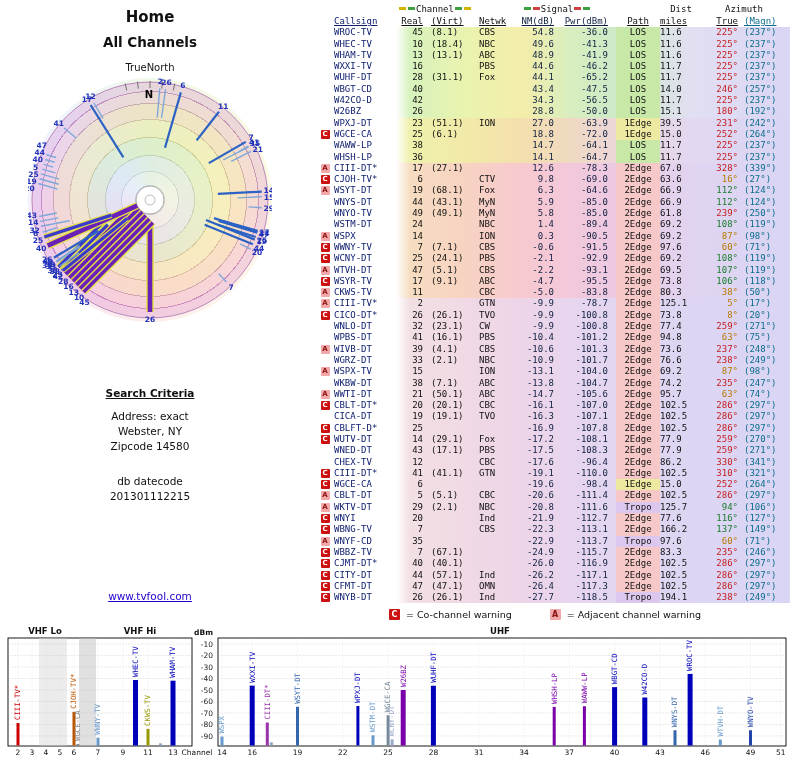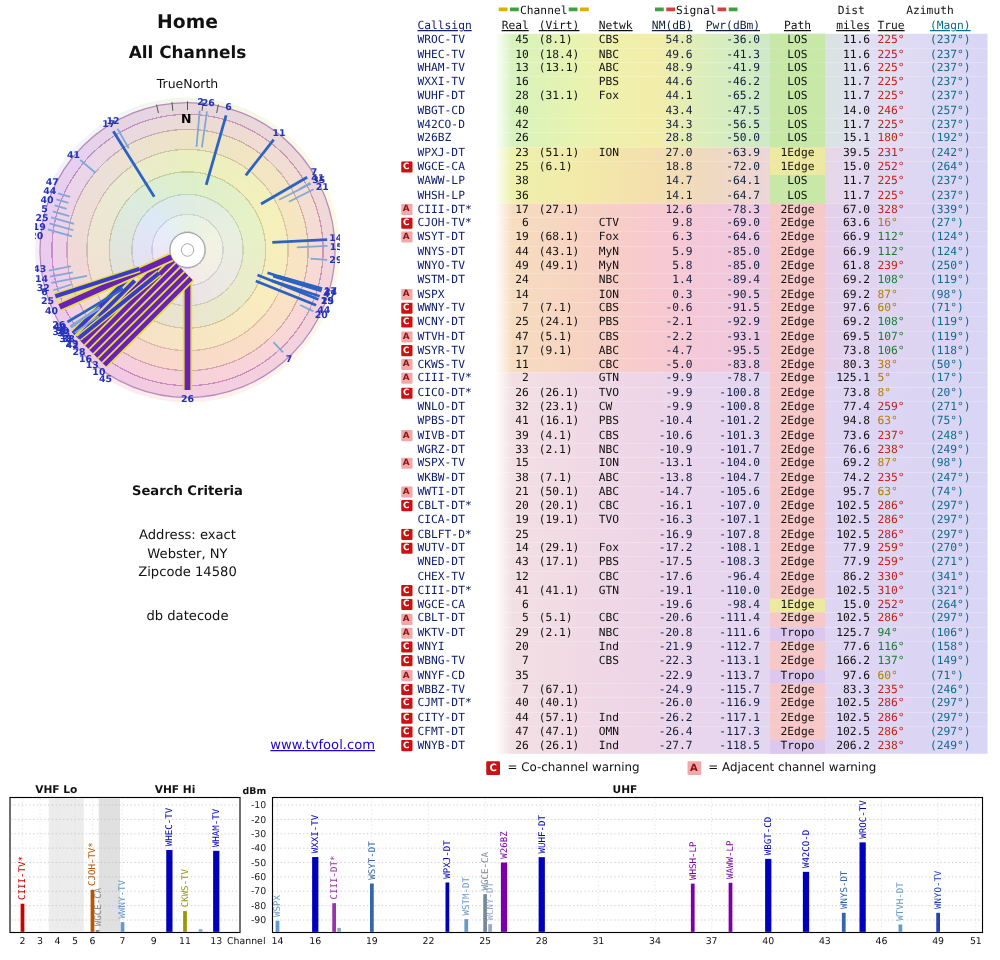--- a/index.html
+++ b/index.html
@@ -15,38 +15,38 @@
   .radar-disc{border-radius:50%;background:radial-gradient(circle 122px at 50% 50%,
     #ffffff 0 14px,#ccd6e2 14px 15px,#f3f7fa 15px 28px,#ccd6e2 28px 29px,
     #e9f1f7 29px 44px,#c2d4c2 44px 45px,#e7f4da 45px 62px,#cccc99 62px 63px,
     #f8f3cd 63px 80px,#d8bfa8 80px 81px,#fae6d3 81px 96px,#cda3b5 96px 97px,
     #f8dbe7 97px 108px,#c585c5 108px 109px,#f2d5ef 109px 118px,#ffffff 118px 122px)}
   .radar-sectors{border-radius:50%;opacity:.4;background:conic-gradient(from 0deg,
     rgba(180,220,140,.5) 0deg,rgba(230,230,120,.5) 70deg,rgba(250,200,120,.4) 120deg,
     rgba(240,160,170,.5) 200deg,rgba(210,160,230,.5) 260deg,rgba(160,190,240,.4) 310deg,
     rgba(180,220,140,.5) 360deg)}
   .search{position:absolute;top:386px;left:0;width:300px;text-align:center;font-size:10.5px;line-height:15px}
-  .sc-head{font-weight:bold;margin-bottom:20px}
+  .sc-head{font-weight:bold;text-decoration:underline;margin-bottom:8px}
   .sgap{height:20px}
-  .link{position:absolute;top:590px;left:0;width:300px;text-align:right;font-size:10.5px;color:#2200cc;text-decoration:underline;cursor:pointer}
+  .link{position:absolute;top:590px;left:0;width:300px;text-align:center;font-size:10.5px;color:#2200cc;text-decoration:underline;cursor:pointer}
 
   
   .table{position:absolute;left:318px;top:4px;width:472px;font-family:"DejaVu Sans Mono",monospace;color:#111}
   .trow{display:grid;grid-template-columns:14px 66px 28px 46px 42px 44px 58px 44px 42px 38px 46px;height:11.3px;line-height:11.3px;font-size:9px}
   .cell{overflow:hidden;white-space:nowrap}
   .c-warn{text-align:center}
   .c-call{padding-left:2px;color:#102070}
   .c-real{text-align:right;padding-right:3px}
   .c-virt{padding-left:5px}
   .c-net{padding-left:7px}
   .c-nm{text-align:right;padding-right:4px;color:#102040}
   .c-pwr{text-align:right;padding-right:8px;color:#102040}
   .c-path{text-align:center}
-  .c-mi{text-align:right;padding-right:6px}
-  .c-az{padding-right:2px}
+  .c-mi{text-align:left;padding-right:6px}
+  .c-az{text-align:right;padding-right:2px}
   .c-mag{padding-left:4px;color:#0c6d8c}
   .thead1{position:relative;height:12px;font-size:9px}
   .gh{position:absolute;top:0;text-align:center;white-space:nowrap}
   .thead2 .cell{text-decoration:underline}
   .d{display:inline-block;width:7px;height:3px;margin:0 1px 2px 1px;vertical-align:middle}
   .dy{background:#d4b400}.dg{background:#3fa03f}.dr{background:#d04040}
   .g1{background:linear-gradient(90deg,#fff 0,#fff 78px,#d7f2bd 92px,#eaf3ae 150px,#f4edaa 205px,#d9eebe 250px,#cde9c8 300px,#e2dff3 375px,#d9d5f4 468px)}
   .g2{background:linear-gradient(90deg,#fff 0,#fff 78px,#eef0ac 92px,#f2e9a8 150px,#f4dfae 205px,#efd9c0 250px,#ecd6d9 300px,#e2d8f1 375px,#d9d5f4 468px)}
   .g3{background:linear-gradient(90deg,#fff 0,#fff 78px,#f6ddc0 92px,#f7d2c2 150px,#f7c9cf 205px,#f3c8da 250px,#eccae2 300px,#e0d4f1 375px,#d9d5f4 468px)}
   .g4{background:linear-gradient(90deg,#fff 0,#fff 78px,#f2dfe3 92px,#f0d9e5 150px,#edd5e8 205px,#e8d5ee 250px,#e2d6f1 300px,#ddd5f3 375px,#d9d5f4 468px)}
@@ -199,20 +199,21 @@
       </svg>
   </div>
 
   <div class="search">
     <div class="sc-head">Search Criteria</div>
     <div>Address: exact</div>
     <div>Webster, NY</div>
     <div>Zipcode 14580</div>
     <div class="sgap"></div>
     <div>db datecode</div>
+    <div>201301112215</div>
   </div>
 
   <a class="link">www.tvfool.com</a>
 
   <div class="table">
     <div class="thead1">
       <span class="gh" style="left:80px;width:74px"><i class="d dy"></i><i class="d dg"></i><span>Channel</span><i class="d dg"></i><i class="d dy"></i></span>
       <span class="gh" style="left:188px;width:102px"><i class="d dg"></i><i class="d dr"></i><span>Signal</span><i class="d dr"></i><i class="d dg"></i></span>
       <span class="gh" style="left:342px;width:42px">Dist</span>
       <span class="gh" style="left:384px;width:84px">Azimuth</span>
@@ -794,21 +795,21 @@
           <span class="cell c-warn"><span class="wbox wc">C</span></span>
           <span class="cell c-call">WNYI</span>
           <span class="cell c-real">20</span>
           <span class="cell c-virt"></span>
           <span class="cell c-net">Ind</span>
           <span class="cell c-nm">-21.9</span>
           <span class="cell c-pwr">-112.7</span>
           <span class="cell c-path p-2Edge">2Edge</span>
           <span class="cell c-mi">77.6</span>
           <span class="cell c-az" style="color:#1a7d2e">116°</span>
-          <span class="cell c-mag">(158°)</span>
+          <span class="cell c-mag">(127°)</span>
         </div>
         <div class="trow g4">
           <span class="cell c-warn"><span class="wbox wc">C</span></span>
           <span class="cell c-call">WBNG-TV</span>
           <span class="cell c-real">7</span>
           <span class="cell c-virt"></span>
           <span class="cell c-net">CBS</span>
           <span class="cell c-nm">-22.3</span>
           <span class="cell c-pwr">-113.1</span>
           <span class="cell c-path p-2Edge">2Edge</span>
@@ -883,21 +884,21 @@
         </div>
         <div class="trow g4">
           <span class="cell c-warn"><span class="wbox wc">C</span></span>
           <span class="cell c-call">WNYB-DT</span>
           <span class="cell c-real">26</span>
           <span class="cell c-virt">(26.1)</span>
           <span class="cell c-net">Ind</span>
           <span class="cell c-nm">-27.7</span>
           <span class="cell c-pwr">-118.5</span>
           <span class="cell c-path p-Tropo">Tropo</span>
-          <span class="cell c-mi">206.2</span>
+          <span class="cell c-mi">194.1</span>
           <span class="cell c-az" style="color:#c42020">238°</span>
           <span class="cell c-mag">(249°)</span>
         </div>
       </div>
   </div>
 
   <div class="legend">
     <span class="lbox wc">C</span>
     <span>= Co-channel warning</span>
     <span style="width:26px"></span>

